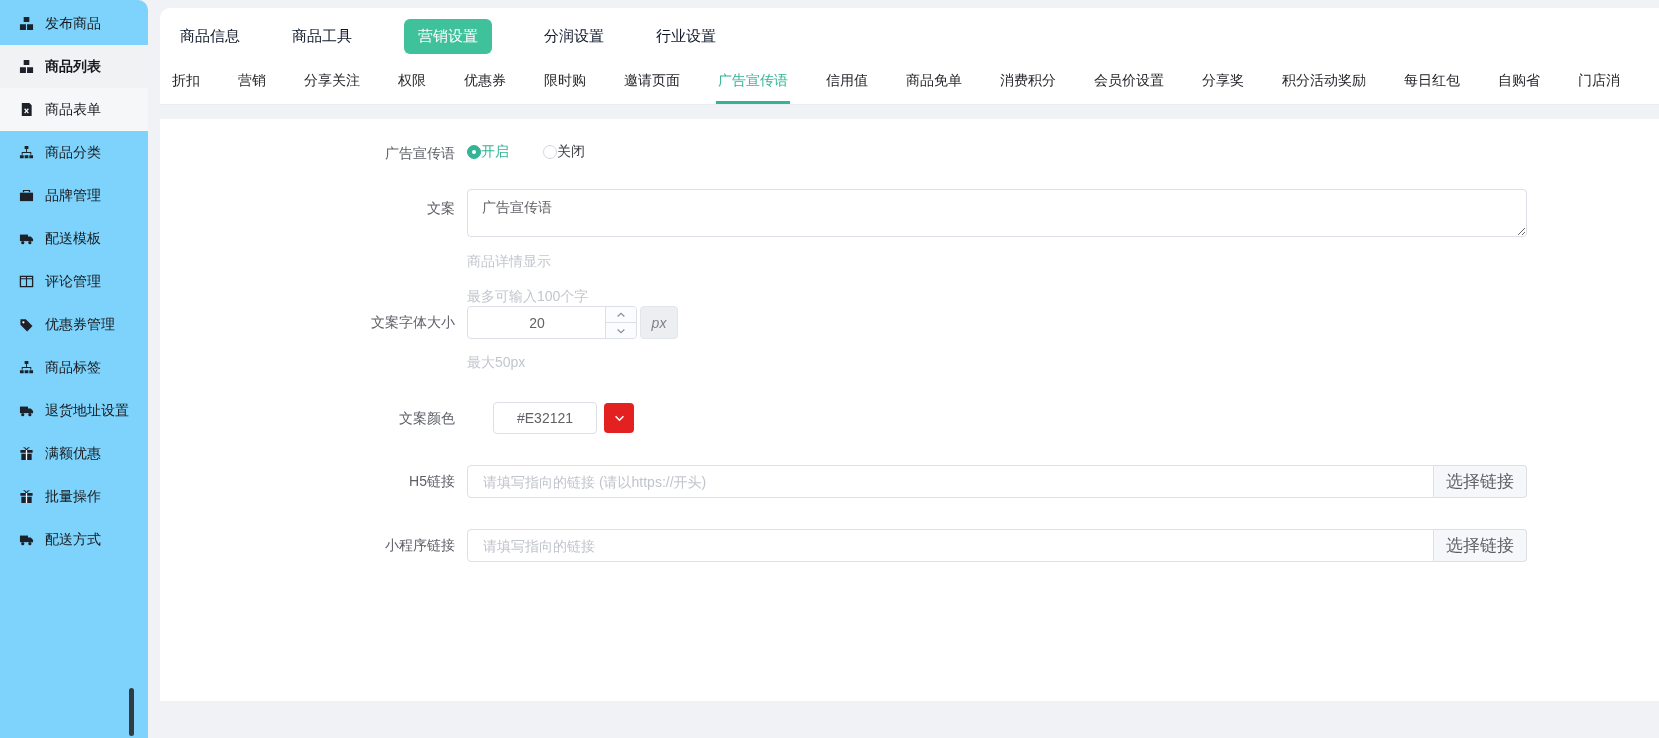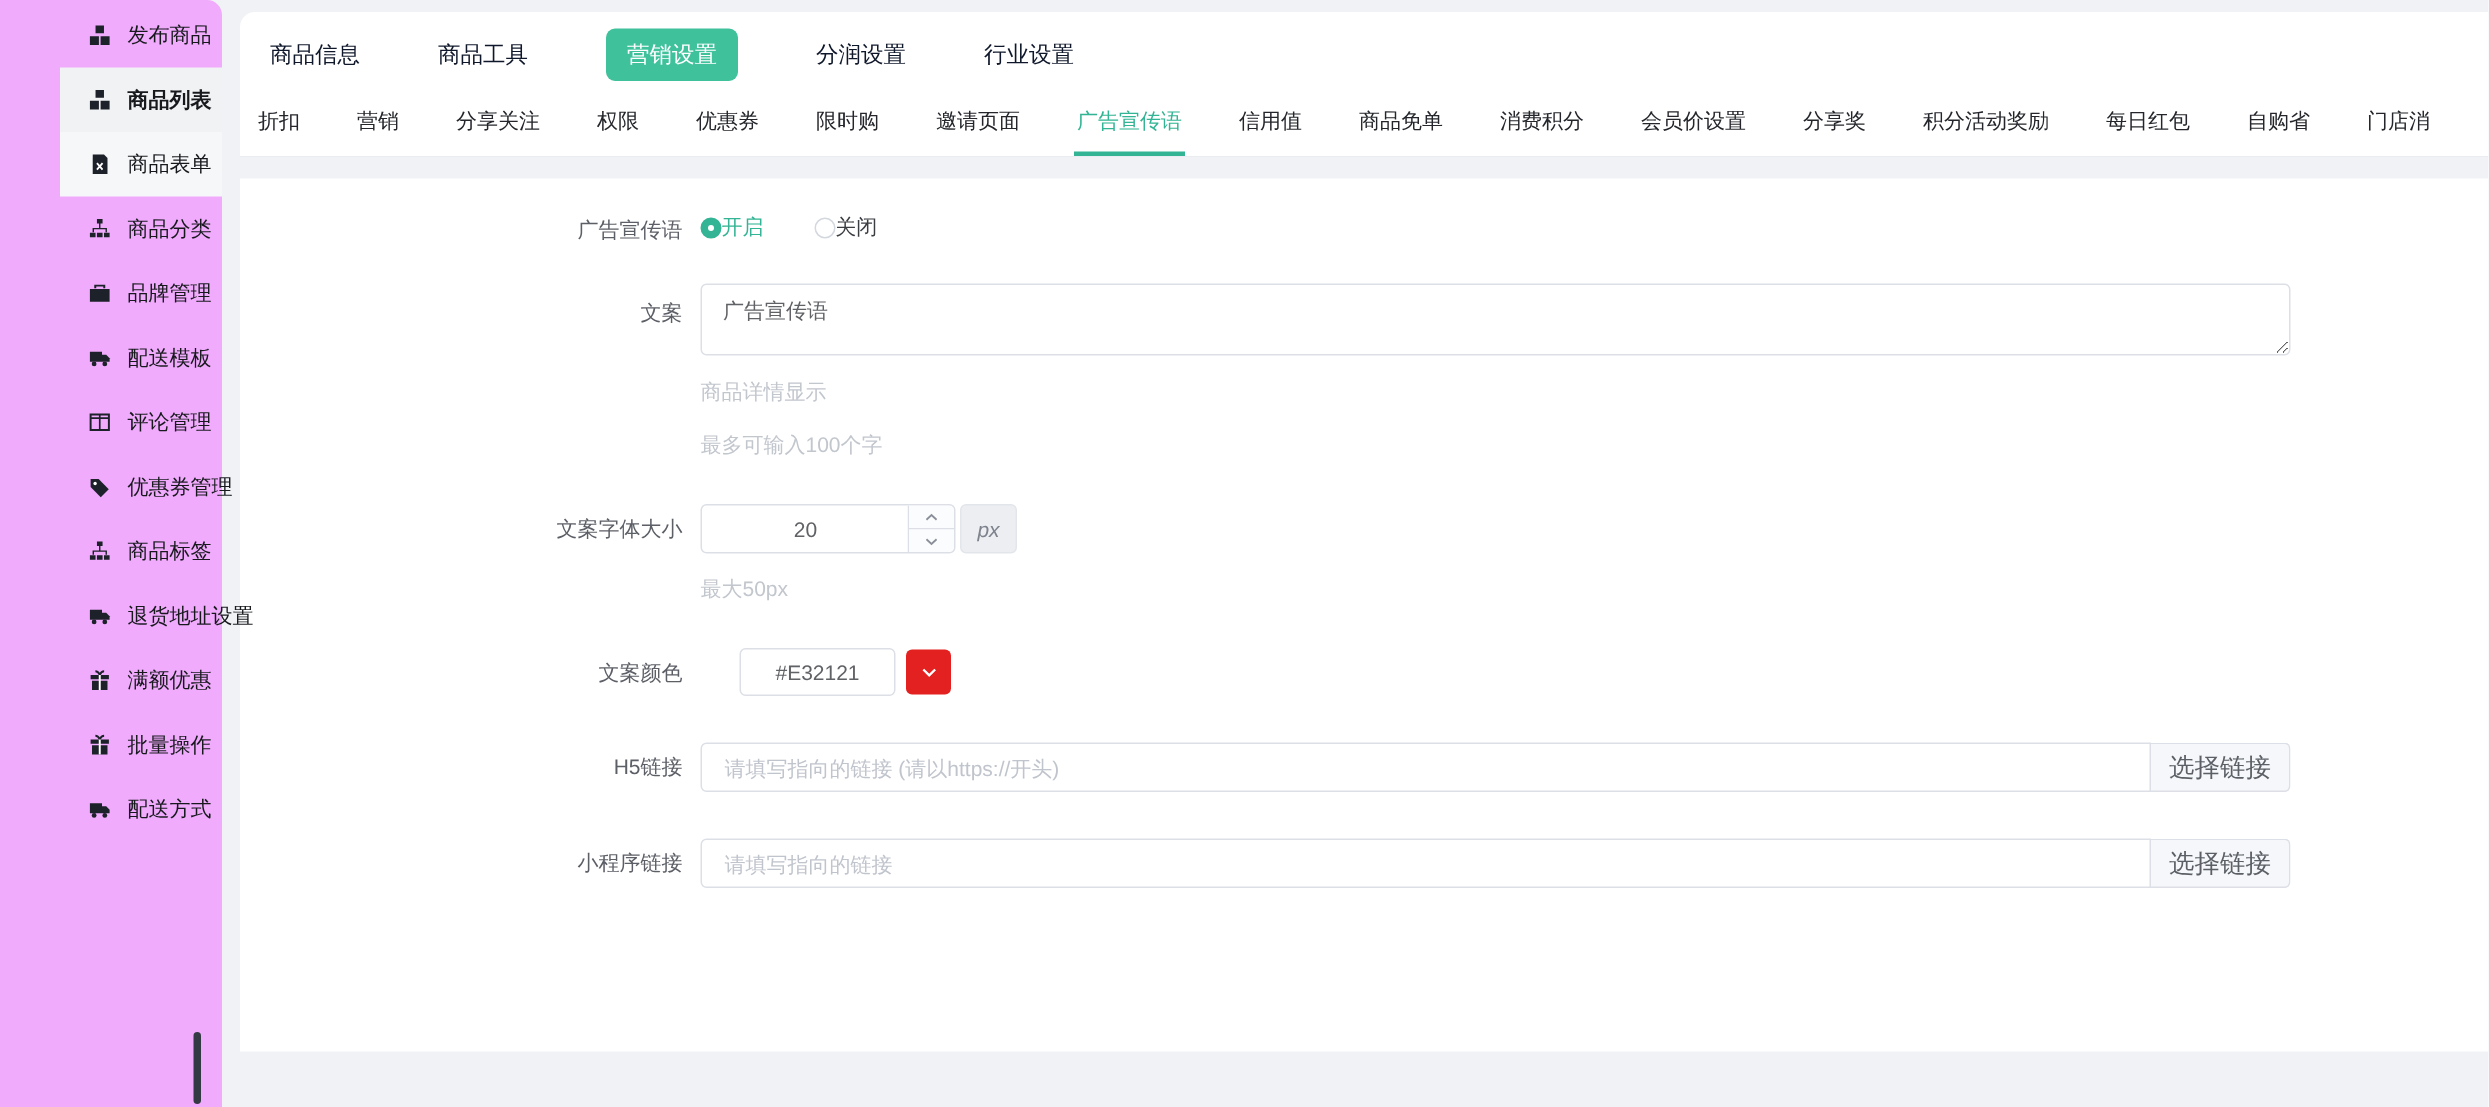--- a/index.html
+++ b/index.html
@@ -8,21 +8,21 @@
     width:1659px; height:738px; overflow:hidden;
     background:#f0f2f5;
     font-family:"Liberation Sans","DejaVu Sans",sans-serif;
     color:#303133; font-size:14px;
   }
   .app { position:relative; width:1659px; height:738px; }
 
   
   .sidebar {
     position:absolute; left:0; top:0; width:148px; height:738px;
-    background:#f0abfc; border-radius:0 10px 0 0; z-index:2;padding-left:40px;
+    background:#7dd3fc; border-radius:0 10px 0 0; z-index:2;
   }
   .side-nav { padding-top:2px; }
   .side-item {
     height:43px; display:flex; align-items:center;
     padding-left:19px; gap:11px; cursor:pointer; white-space:nowrap;
   }
   .side-item.active { font-weight:bold; background:#f1f2f4; }
   .side-item.hover { background:#f6f7f9; }
   .sicon { width:15px; height:15px; flex:0 0 15px; color:#1d2129; fill:currentColor; }
   .side-label { font-size:14px; color:#17191d; }
@@ -73,21 +73,21 @@
   }
   .rdot.checked { background:var(--accent); border-color:var(--accent); }
   .rdot.checked::after {
     content:""; position:absolute; left:4px; top:4px; width:4px; height:4px;
     border-radius:50%; background:#fff;
   }
   .rlabel { color:#3a3d42; }
   .rlabel.on { color:var(--accent); }
 
   
-  .row-copy { margin-bottom:30px; }
+  .row-copy { }
   .row-copy .flabel { line-height:38px; }
   .copy-textarea {
     width:1060px; height:48px; resize:vertical;
     border:1px solid var(--border); border-radius:4px;
     padding:9px 14px; font:14px "Liberation Sans","DejaVu Sans",sans-serif;
     color:#606266; outline:none;
   }
   .help { color:#c2c6cd; font-size:14px; }
   .help1 { margin-top:13px; }
   .help2 { margin-top:17px; }

